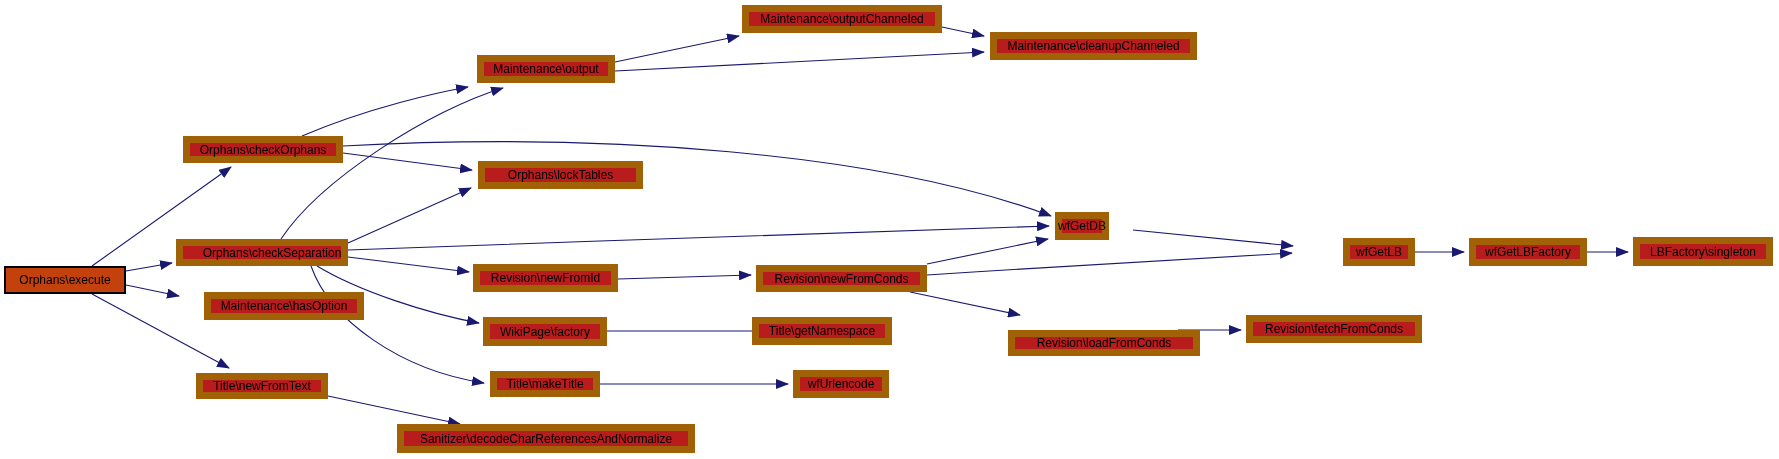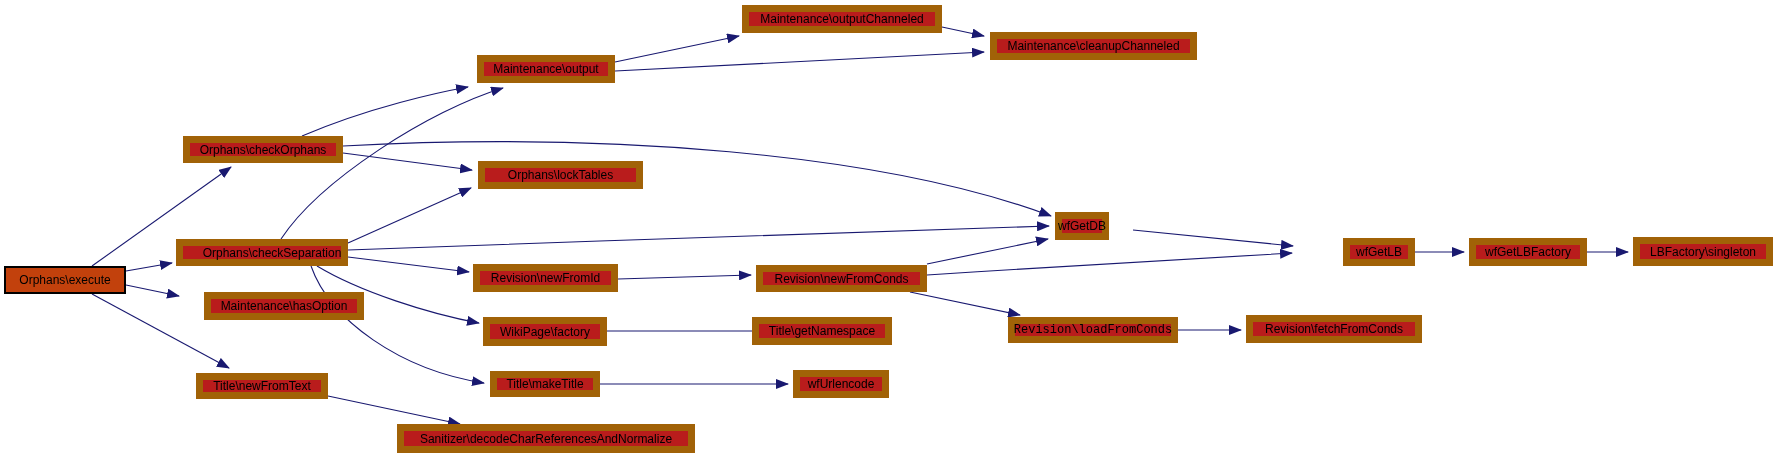--- a/index.html
+++ b/index.html
@@ -122,21 +122,21 @@
       </div>
       <div class="node" style="left: 793px; top: 370px; width: 96px; height: 28px;">
         <span>wfUrlencode</span>
       </div>
       <div class="node" style="left: 397px; top: 424px; width: 298px; height: 29px;">
         <span>Sanitizer\decodeCharReferencesAndNormalize</span>
       </div>
       <div class="node" style="left: 1055px; top: 212px; width: 54px; height: 28px;">
         <span>wfGetDB</span>
       </div>
-      <div class="node" style="left: 1008px; top: 317px; width: 170px; height: 26px; font-family: Liberation Mono, monospace;">
+      <div class="node" style="left: 1008px; top: 330px; width: 192px; height: 26px;">
         <span>Revision\loadFromConds</span>
       </div>
       <div class="node" style="left: 1246px; top: 315px; width: 176px; height: 28px;">
         <span>Revision\fetchFromConds</span>
       </div>
       <div class="node" style="left: 1298px; top: 238px; width: 72px; height: 28px; margin-left: 45px;">
         <span>wfGetLB</span>
       </div>
       <div class="node" style="left: 1469px; top: 238px; width: 118px; height: 28px;">
         <span>wfGetLBFactory</span>

